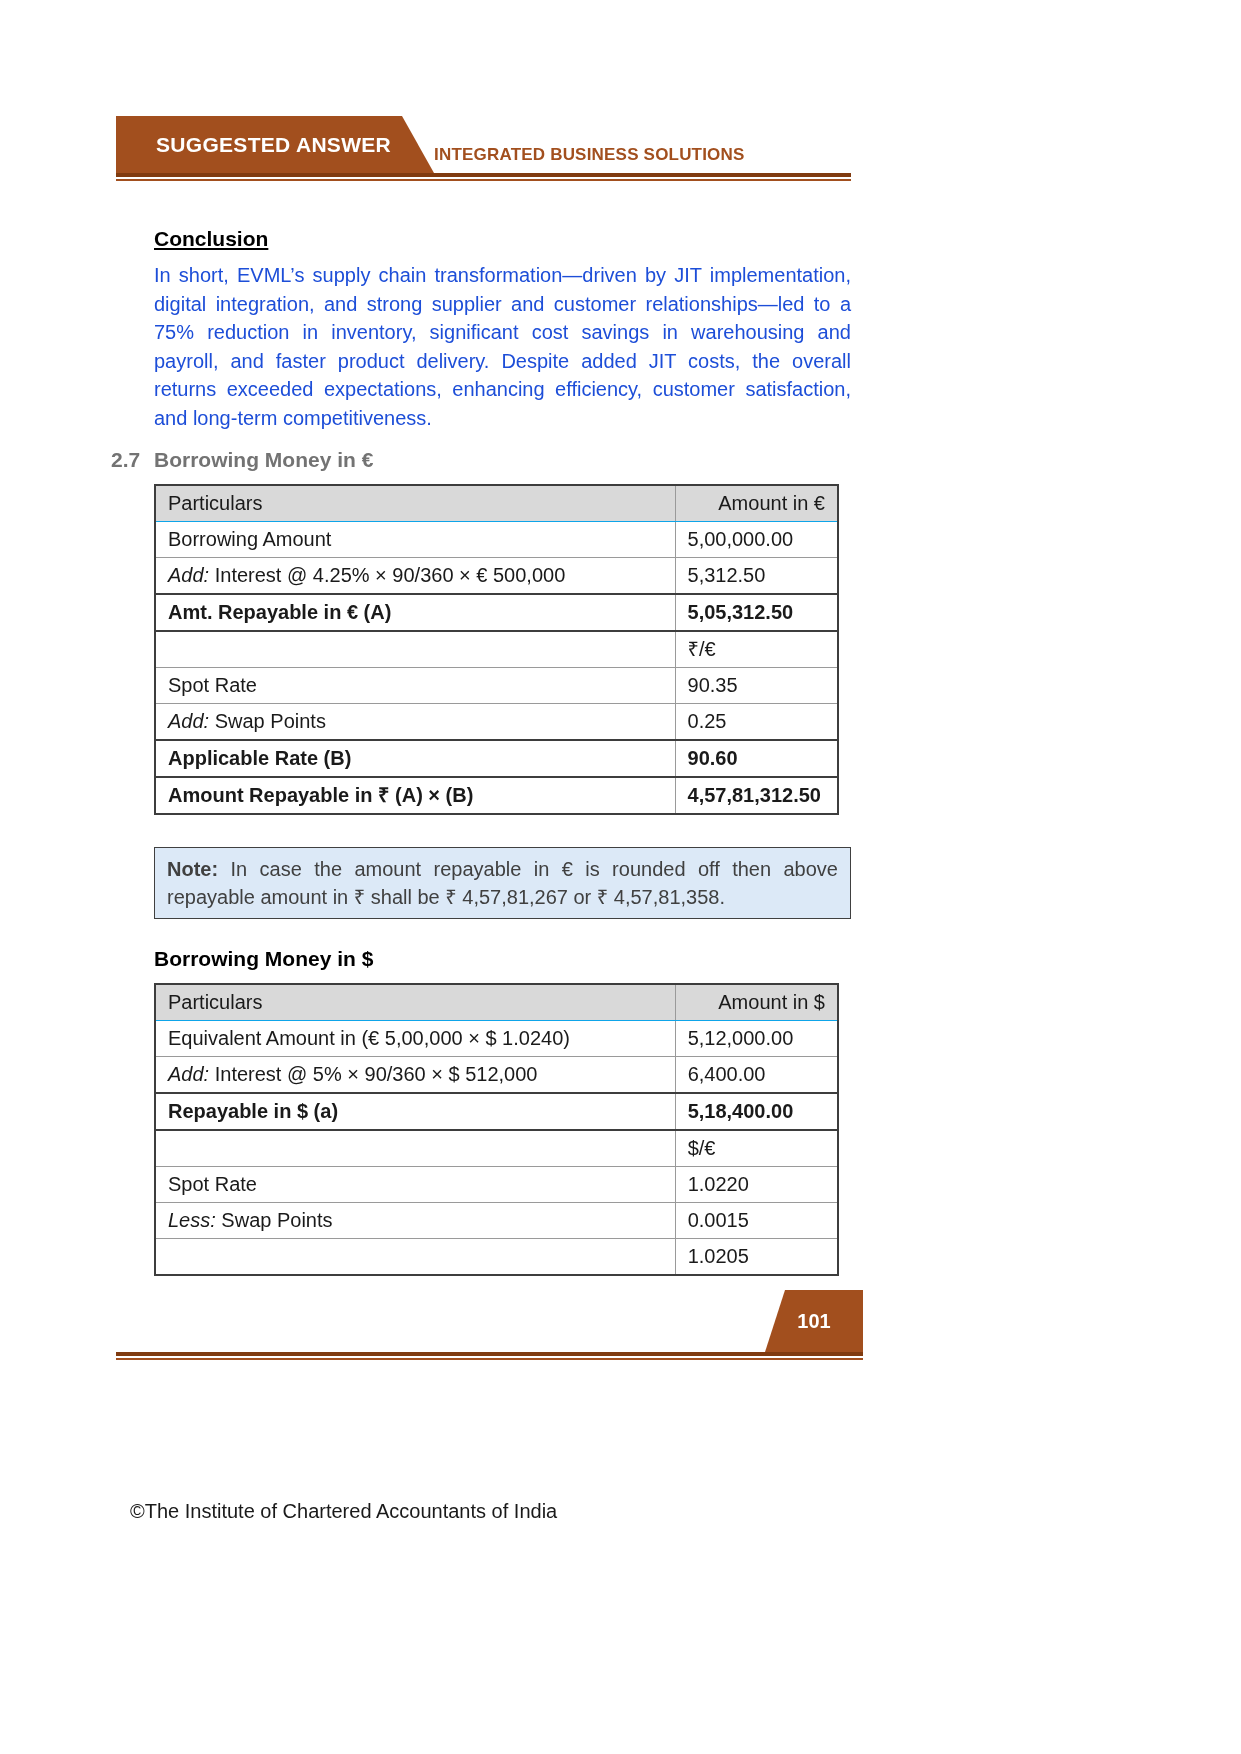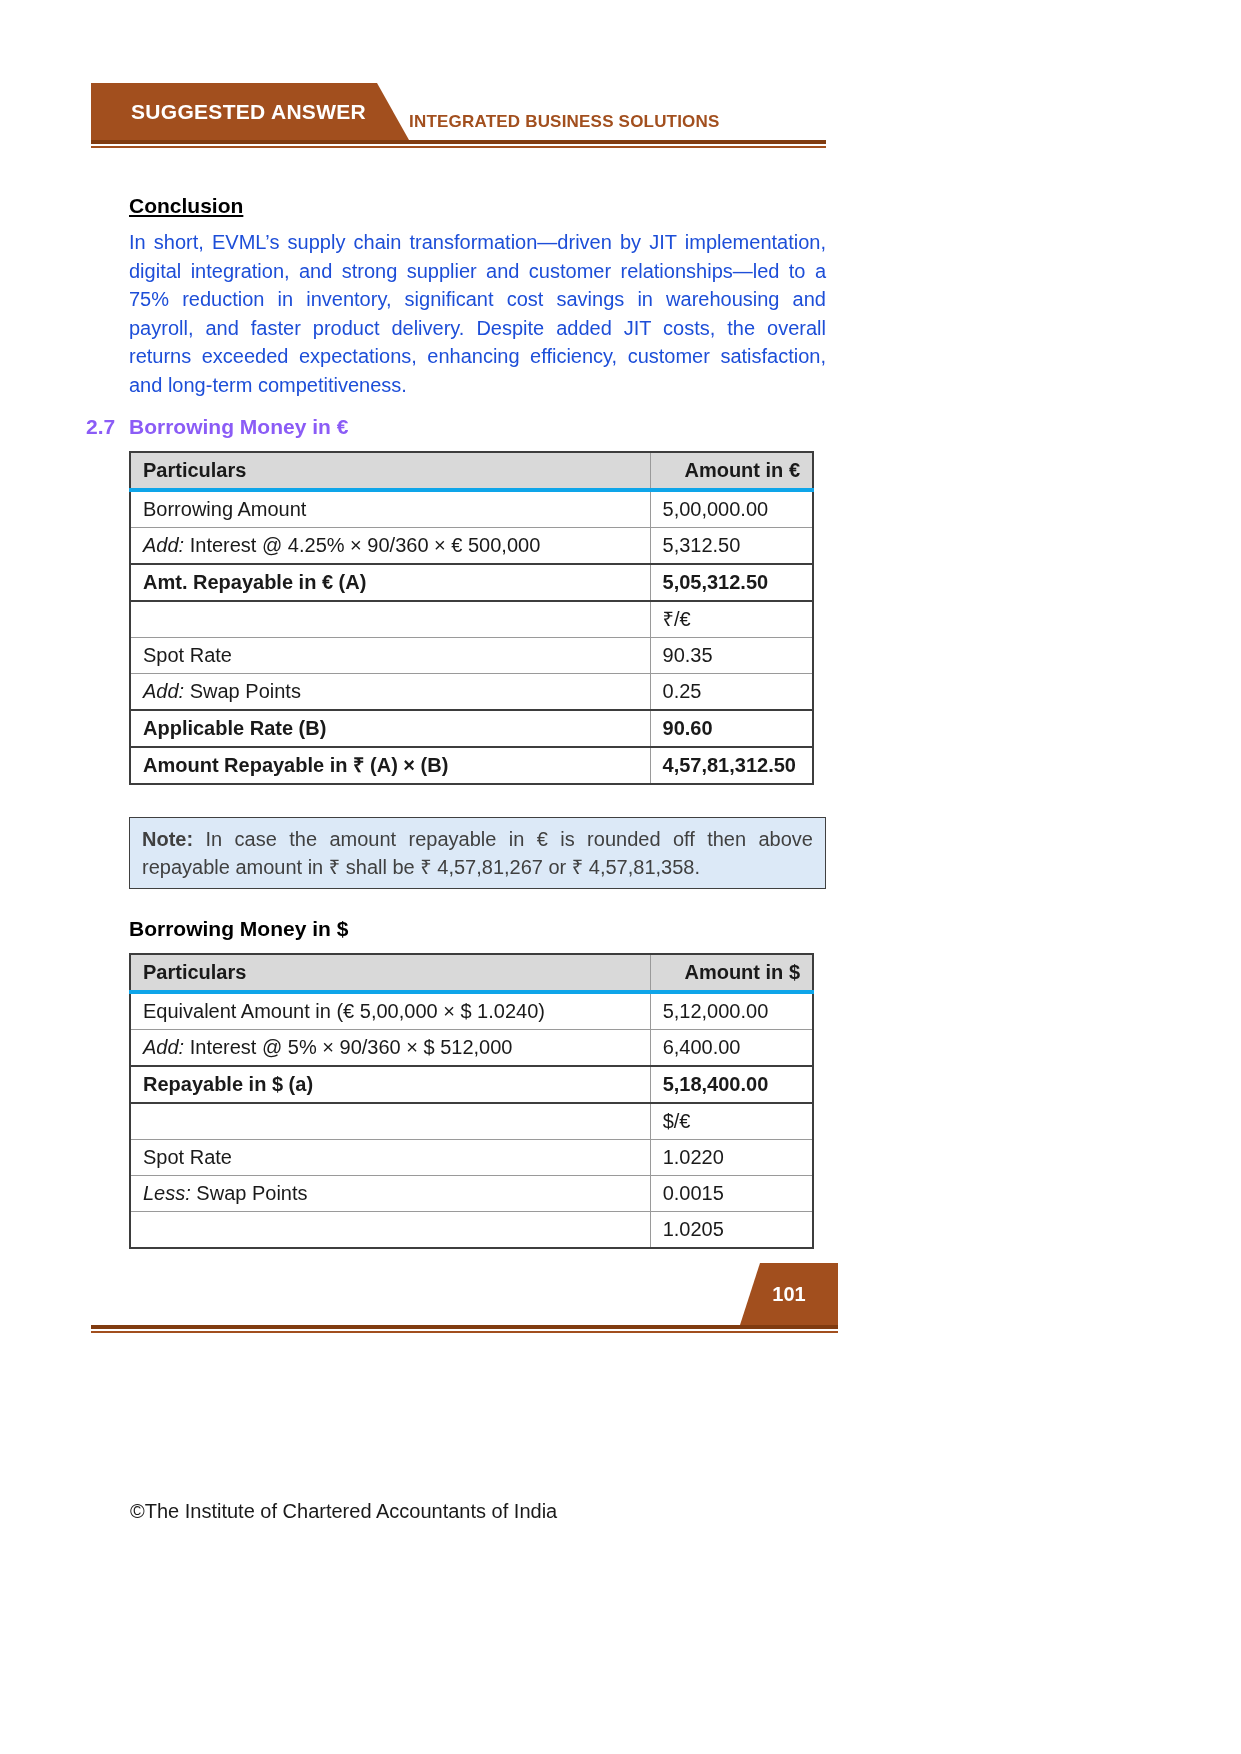--- a/index.html
+++ b/index.html
@@ -9,23 +9,23 @@
   }
   body {
     width: 1241px;
     height: 1754px;
     position: relative;
     overflow: hidden;
     font-family: "Liberation Sans", sans-serif;
     color: #1a1a1a;
   }
   .content {
-    margin-left: 91px;
+    margin-left: 116px;
     width: 735px;
-    padding-top: 83px;
+    padding-top: 116px;
   }
   
   .header-row {
     display: flex;
     align-items: flex-end;
   }
   .banner {
     height: 57px;
     width: 318px;
     background: var(--accent, #A24F1E);
@@ -77,21 +77,21 @@
     line-height: 28.5px;
     text-align: justify;
     color: #1d4ed8;
   }
   .section-heading {
     margin-top: 16px;
     margin-left: -5px;
     display: flex;
     font-size: 21px;
     font-weight: 700;
-    color: #8b5cf6;
+    color: #737373;
   }
   .section-number {
     width: 43px;
     flex: 0 0 auto;
   }
   .sub-heading {
     margin-top: 28px;
     margin-left: 38px;
     font-size: 21px;
     font-weight: 700;
@@ -108,22 +108,22 @@
   }
   .fin-table col.col-part { width: 522px; }
   .fin-table col.col-amt  { width: 163px; }
   .fin-table th, .fin-table td {
     border: 1px solid #9a9a9a;
     padding: 5px 12px;
     line-height: 25px;
   }
   .fin-table thead th {
     background: var(--table-header-bg, #D9D9D9);
-    font-weight: 700;
-    border-bottom: 4px solid #0ea5e9;
+    font-weight: 400;
+    border-bottom: 1px solid #0ea5e9;
   }
   .fin-table .th-part { text-align: left; }
   .fin-table .th-amt  { text-align: right; }
   .fin-table .cell-part { text-align: left; }
   .fin-table .cell-amt  { text-align: left; }
   .fin-table tr.total td {
     font-weight: 700;
     border-top: 2px solid #3d3d3d;
     border-bottom: 2px solid #3d3d3d;
   }

